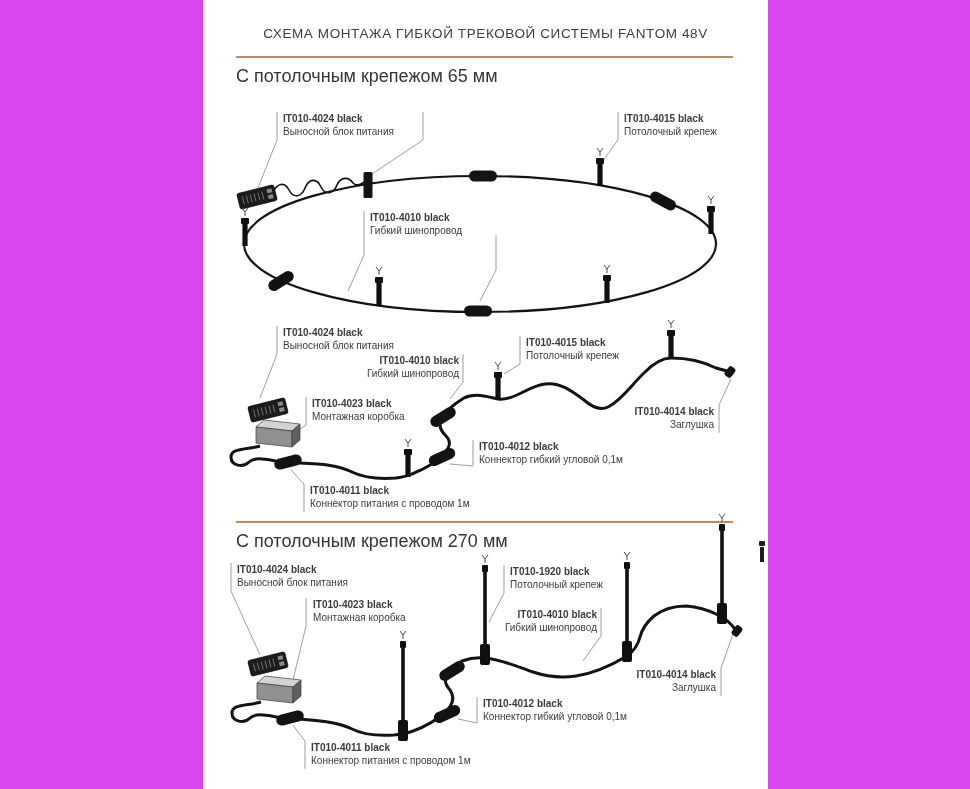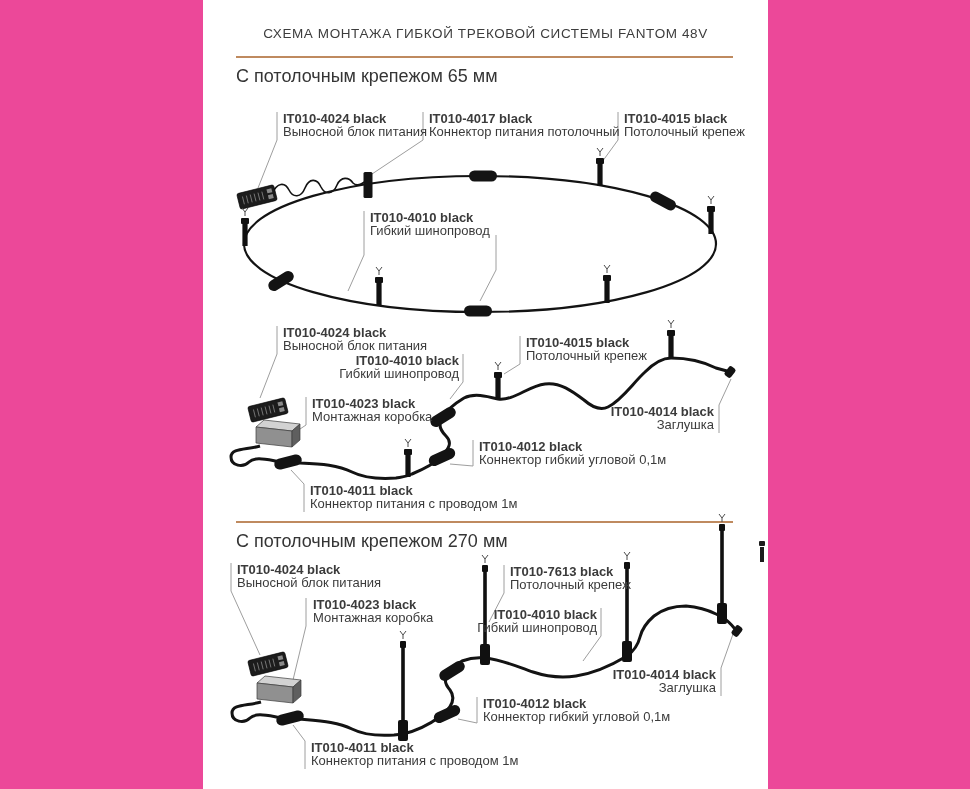--- a/index.html
+++ b/index.html
@@ -1,23 +1,23 @@
 <!DOCTYPE html>
 <html><head>
 <meta charset="utf-8">
 <style>
   html,body{margin:0;padding:0;}
   body{background:#e8e8e8;font-family:"Liberation Sans", sans-serif;}
-  .page{position:relative;width:970px;height:789px;background:#ec4899;overflow:hidden;}
+  .page{position:relative;width:970px;height:789px;background:#d946ef;overflow:hidden;}
   .sheet{position:absolute;left:203px;top:0;width:565px;height:789px;background:#ffffff;}
   .page-title{position:absolute;left:203px;top:26px;width:565px;text-align:center;
     font-size:13.5px;letter-spacing:.6px;color:#3d3d3d;font-weight:400;}
   .divider{position:absolute;left:236px;width:497px;height:2px;background:#bf8a5f;}
   .sec-head{position:absolute;left:236px;font-size:18px;color:#353535;}
-  .lbl{position:absolute;font-size:13px;line-height:13px;color:#3b3b3b;white-space:nowrap;}
+  .lbl{position:absolute;font-size:10px;line-height:13px;color:#3b3b3b;white-space:nowrap;}
   .lbl .c{font-weight:700;}
   .lbl.r{text-align:right;}
   svg.canvas{position:absolute;left:0;top:0;}
 </style>
 </head>
 <body>
 
 <div class="page">
   <div class="sheet"></div>
 
@@ -142,24 +142,20 @@
         <rect x="759" y="541" width="6" height="5" rx="1" fill="#1c1c1c"></rect>
         <rect x="760" y="547" width="4" height="15" fill="#1c1c1c"></rect>
       </g>
     </g>
   </svg>
 
   <div class="lbl" style="left:283px;top:112px">
     <div class="c">IT010-4024 black</div>
     <div class="n">Выносной блок питания</div>
   </div>
-  <div class="lbl" style="left:429px;top:112px">
-    <div class="c">IT010-4017 black</div>
-    <div class="n">Коннектор питания потолочный</div>
-  </div>
   <div class="lbl" style="left:624px;top:112px">
     <div class="c">IT010-4015 black</div>
     <div class="n">Потолочный крепеж</div>
   </div>
   <div class="lbl" style="left:370px;top:211px">
     <div class="c">IT010-4010 black</div>
     <div class="n">Гибкий шинопровод</div>
   </div>
 
   <div class="lbl" style="left:283px;top:326px">
@@ -193,21 +189,21 @@
 
   <div class="lbl" style="left:237px;top:563px">
     <div class="c">IT010-4024 black</div>
     <div class="n">Выносной блок питания</div>
   </div>
   <div class="lbl" style="left:313px;top:598px">
     <div class="c">IT010-4023 black</div>
     <div class="n">Монтажная коробка</div>
   </div>
   <div class="lbl" style="left:510px;top:565px">
-    <div class="c">IT010-7613 black</div>
+    <div class="c">IT010-1920 black</div>
     <div class="n">Потолочный крепеж</div>
   </div>
   <div class="lbl r" style="right:373px;top:608px">
     <div class="c">IT010-4010 black</div>
     <div class="n">Гибкий шинопровод</div>
   </div>
   <div class="lbl r" style="right:254px;top:668px">
     <div class="c">IT010-4014 black</div>
     <div class="n">Заглушка</div>
   </div>

